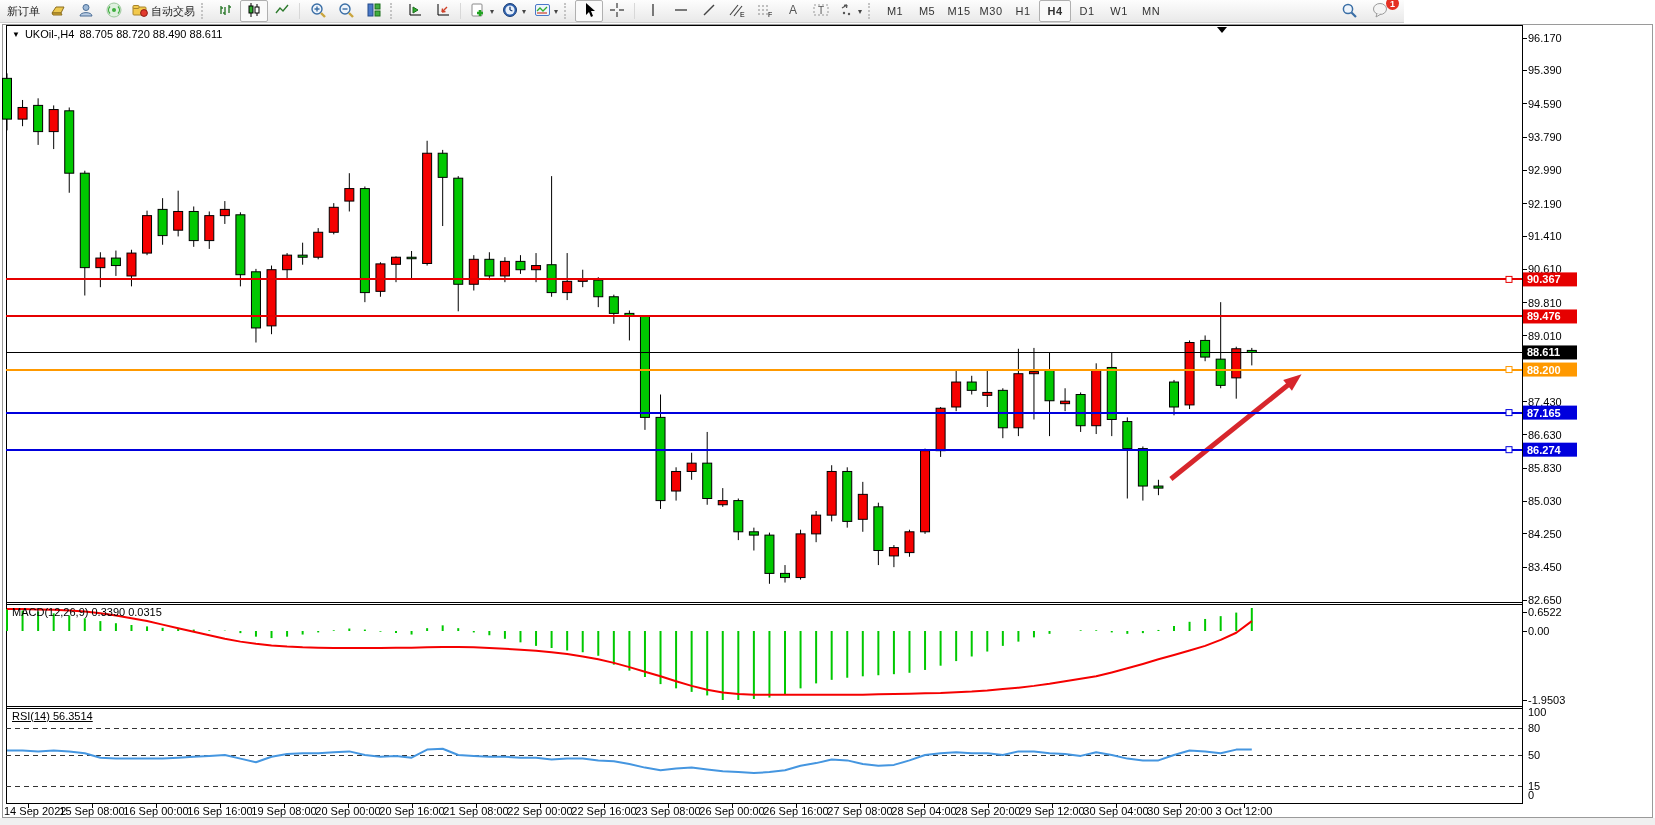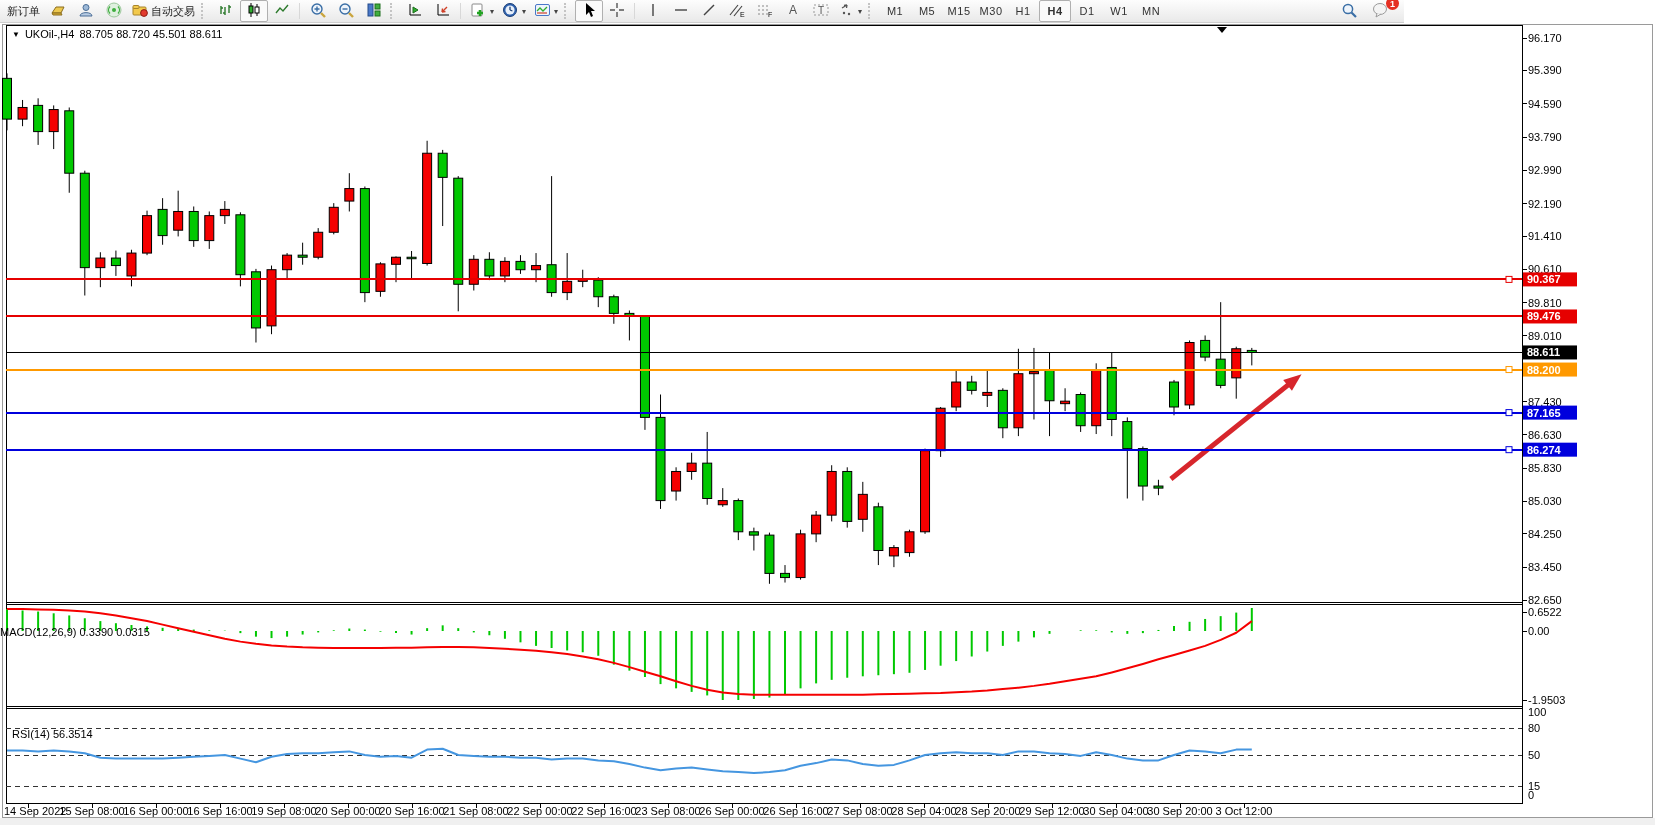--- a/index.html
+++ b/index.html
@@ -618,17 +618,17 @@
         <text x="1528" y="716" font-size="11" fill="#000">100</text>
         <text x="1528" y="732" font-size="11" fill="#000">80</text>
         <text x="1528" y="759" font-size="11" fill="#000">50</text>
         <text x="1528" y="790" font-size="11" fill="#000">15</text>
         <text x="1528" y="799" font-size="11" fill="#000">0</text>
       </g>
     </svg>
   <div class="lbl sym" style="left:12px;top:28px;">
     <span class="tri">▼</span>
     <span>UKOil-,H4</span>
-    <span>88.705 88.720 45.501 88.611</span>
+    <span>88.705 88.720 88.490 88.611</span>
   </div>
-  <div class="lbl" style="left:0;top:606px;margin-top:20px;">MACD(12,26,9) 0.3390 0.0315</div>
-  <div class="lbl" style="left:12px;top:728px;">RSI(14) 56.3514</div>
+  <div class="lbl" style="left:12px;top:606px;">MACD(12,26,9) 0.3390 0.0315</div>
+  <div class="lbl" style="left:12px;top:710px;text-decoration:underline;">RSI(14) 56.3514</div>
 </div>
 
 </body></html>

